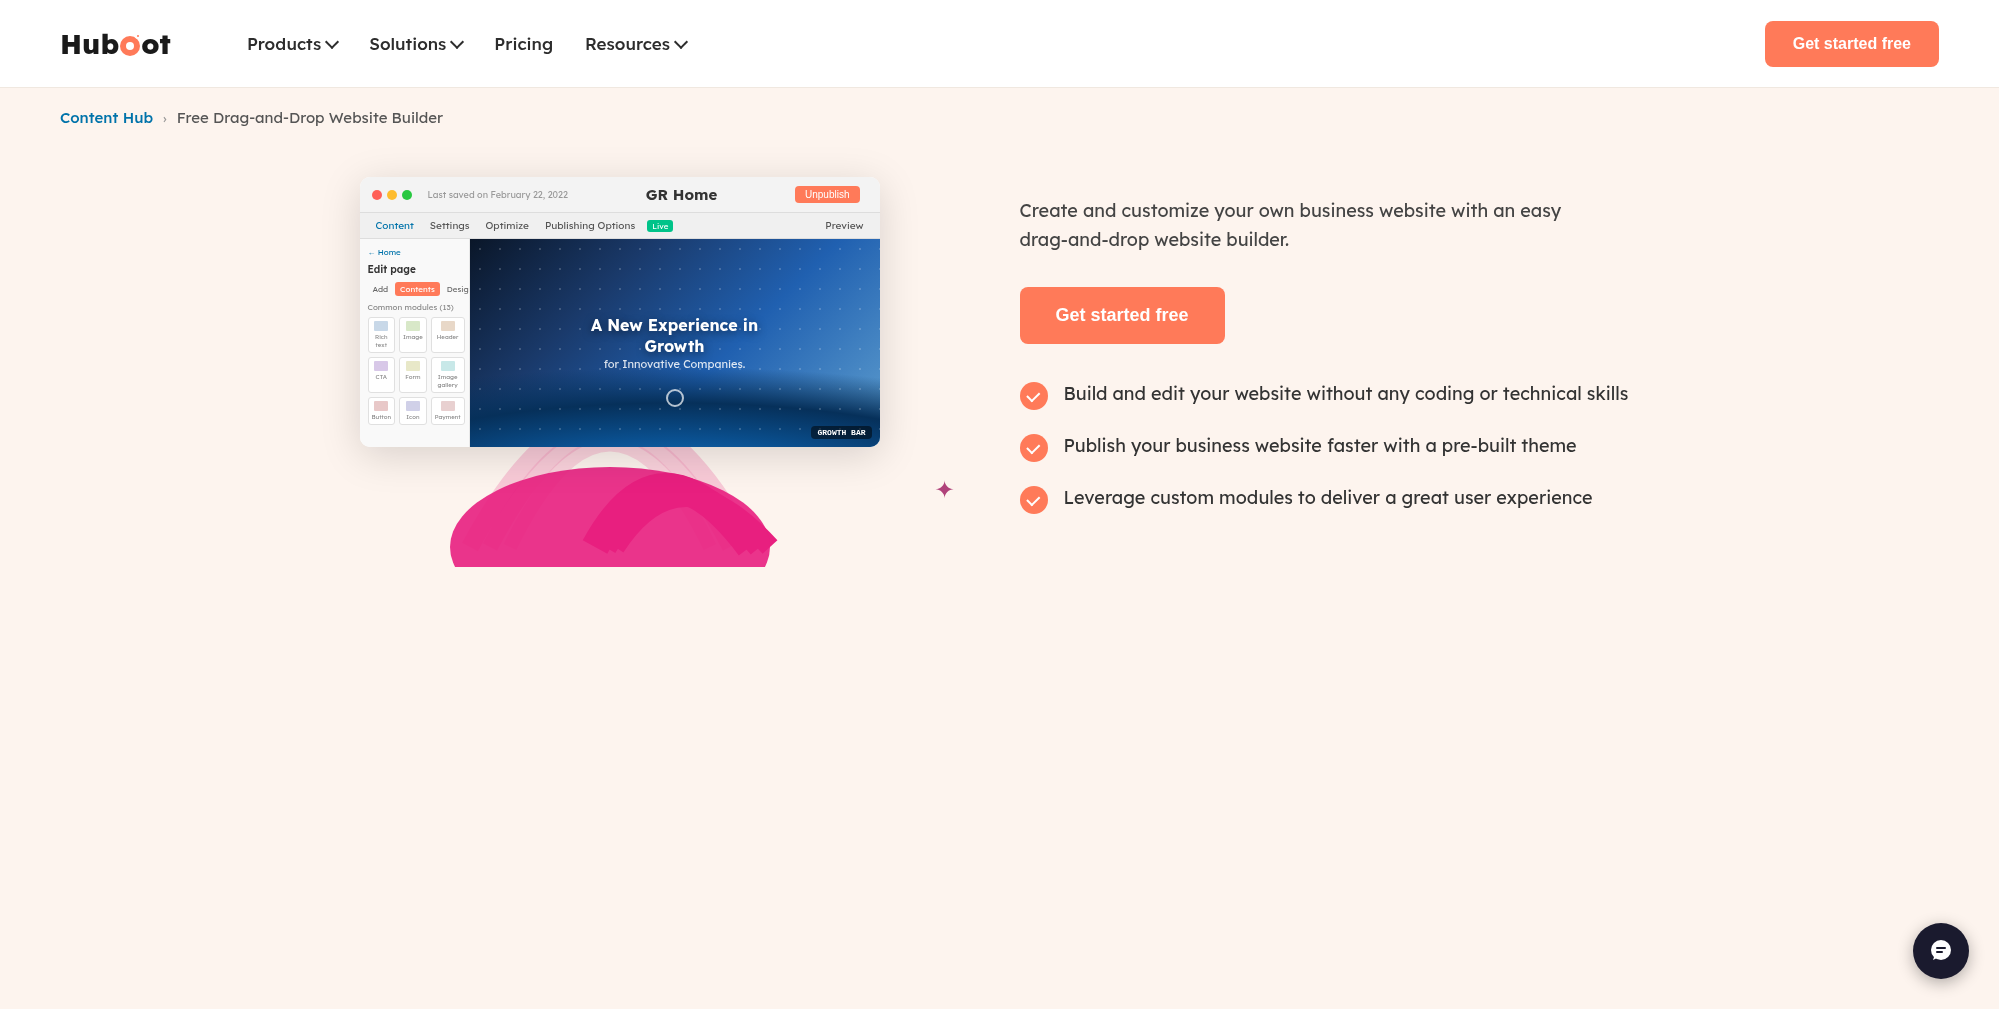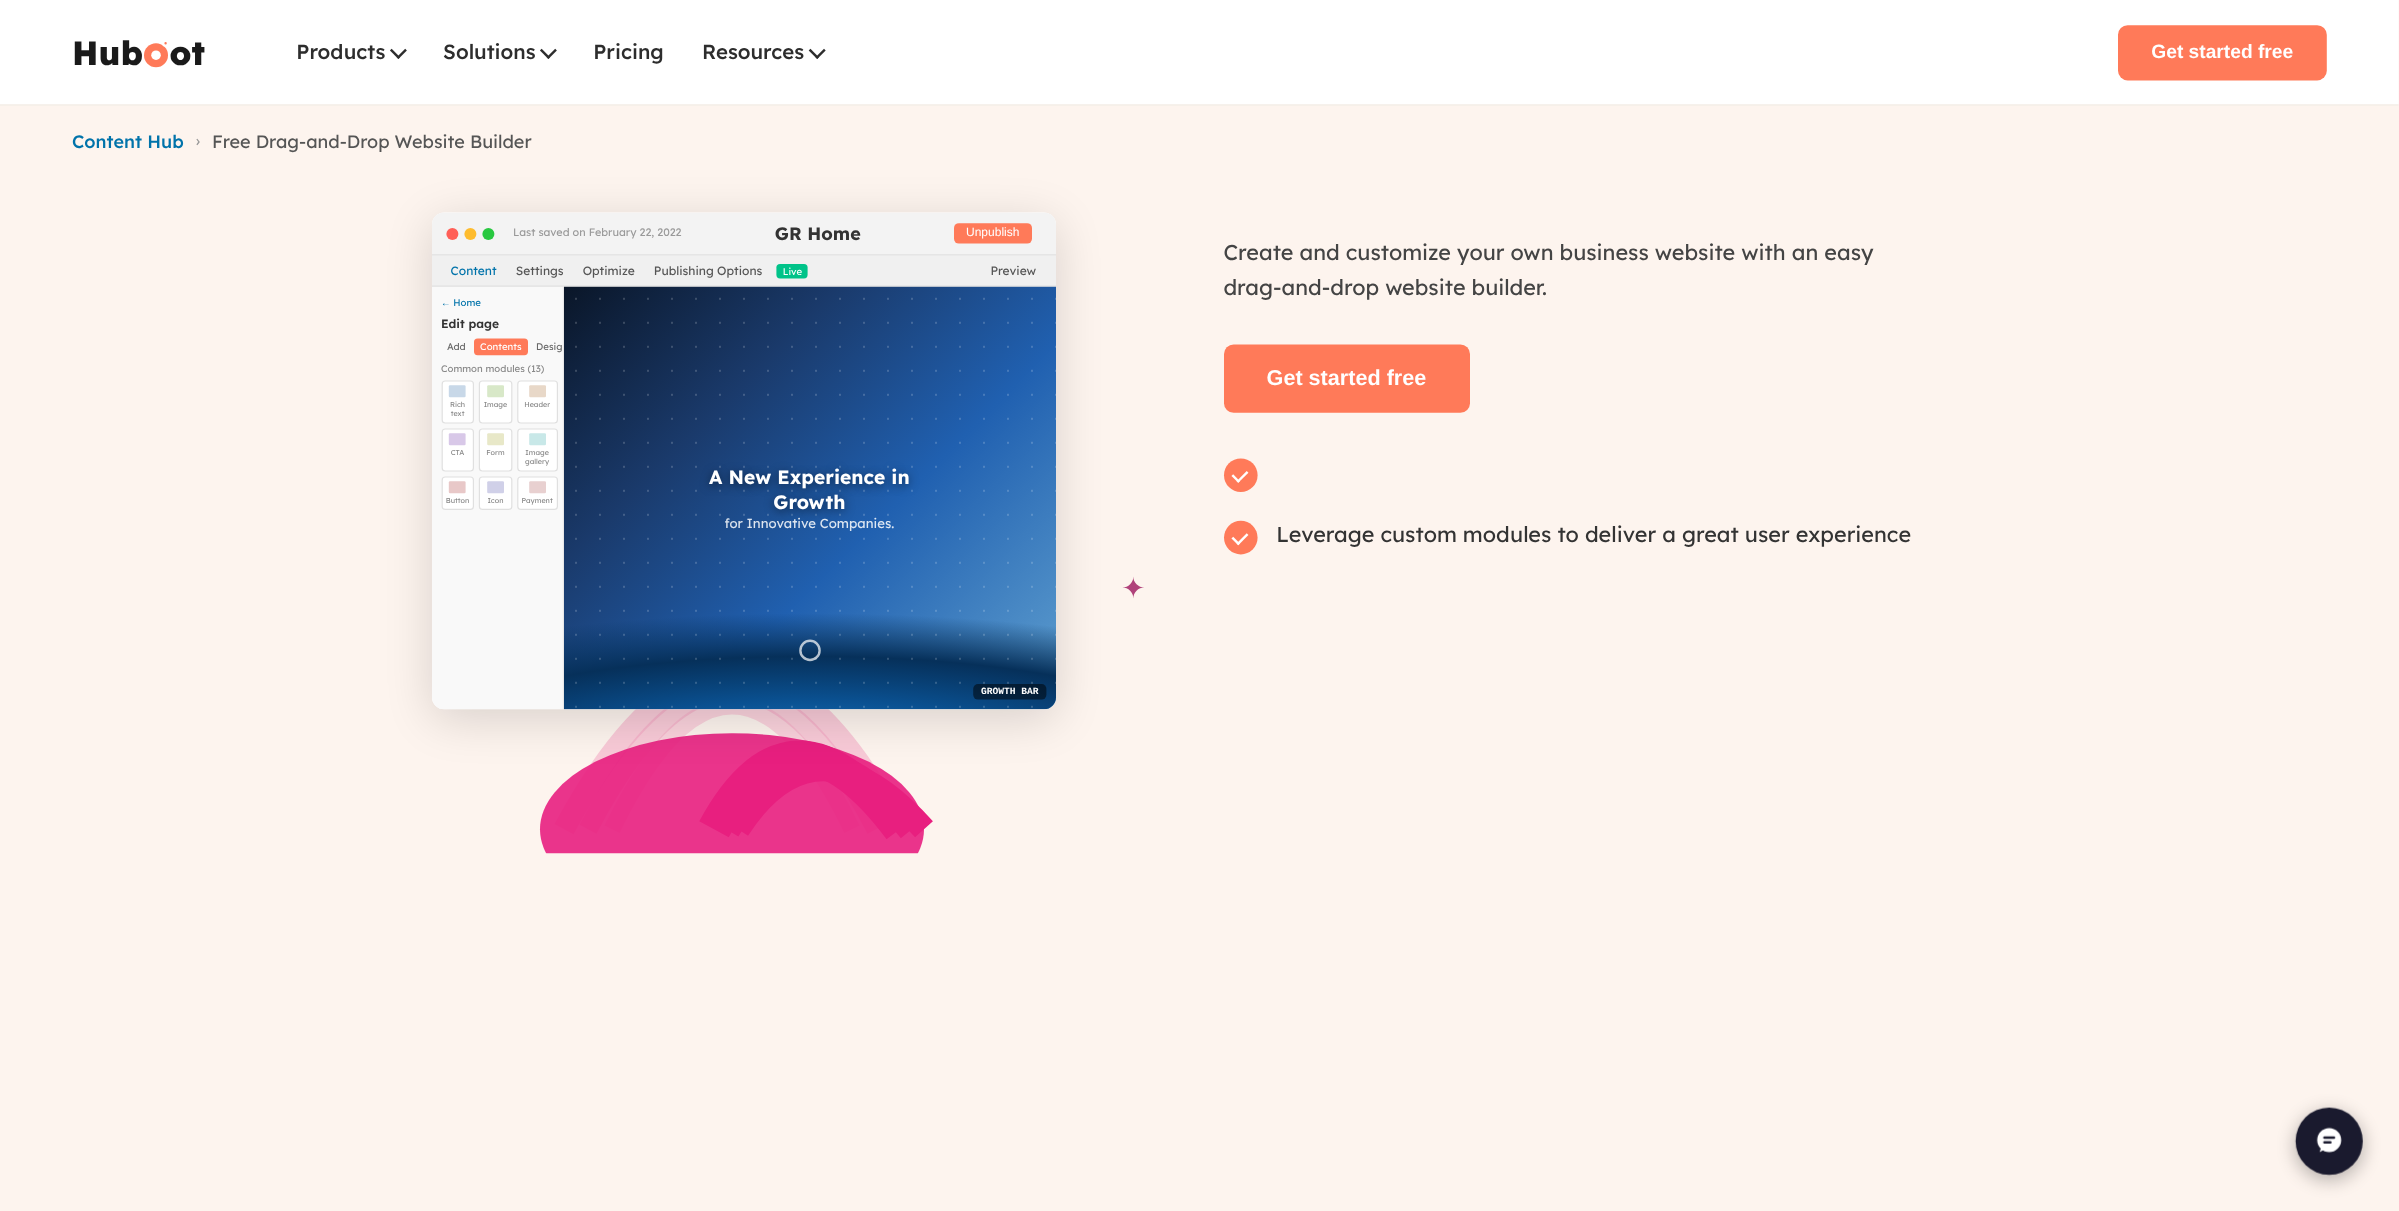--- a/index.html
+++ b/index.html
@@ -139,21 +139,21 @@
       border: none;
       padding: 3px 10px;
       border-radius: 4px;
       font-size: 10px;
       cursor: pointer;
     }
 
     
     .editor-container {
       display: flex;
-      height: 352px;
+      height: 208px;
     }
     .editor-sidebar-panel {
       width: 110px;
       background: #f9f9f9;
       border-right: 1px solid #e8e8e8;
       padding: 8px;
       overflow: hidden;
     }
     .panel-header {
       font-size: 10px;
@@ -523,20 +523,25 @@
 
   <div class="right-side">
 
     <p class="product-description">Create and customize your own business website with an easy drag-and-drop website builder.</p>
 
     <button class="cta-button">Get started free</button>
 
     <div class="feature-list">
       <div class="feature-item">
         <div class="check-icon"></div>
+        <span class="feature-text">Build and edit your website without any coding or technical skills</span>
+      </div>
+      <div class="feature-item">
+        <div class="check-icon"></div>
+        <span class="feature-text">Publish your business website faster with a pre-built theme</span>
       </div>
       <div class="feature-item">
         <div class="check-icon"></div>
         <span class="feature-text">Leverage custom modules to deliver a great user experience</span>
       </div>
     </div>
   </div>
 </div>
 
 <div class="chat-bubble">

